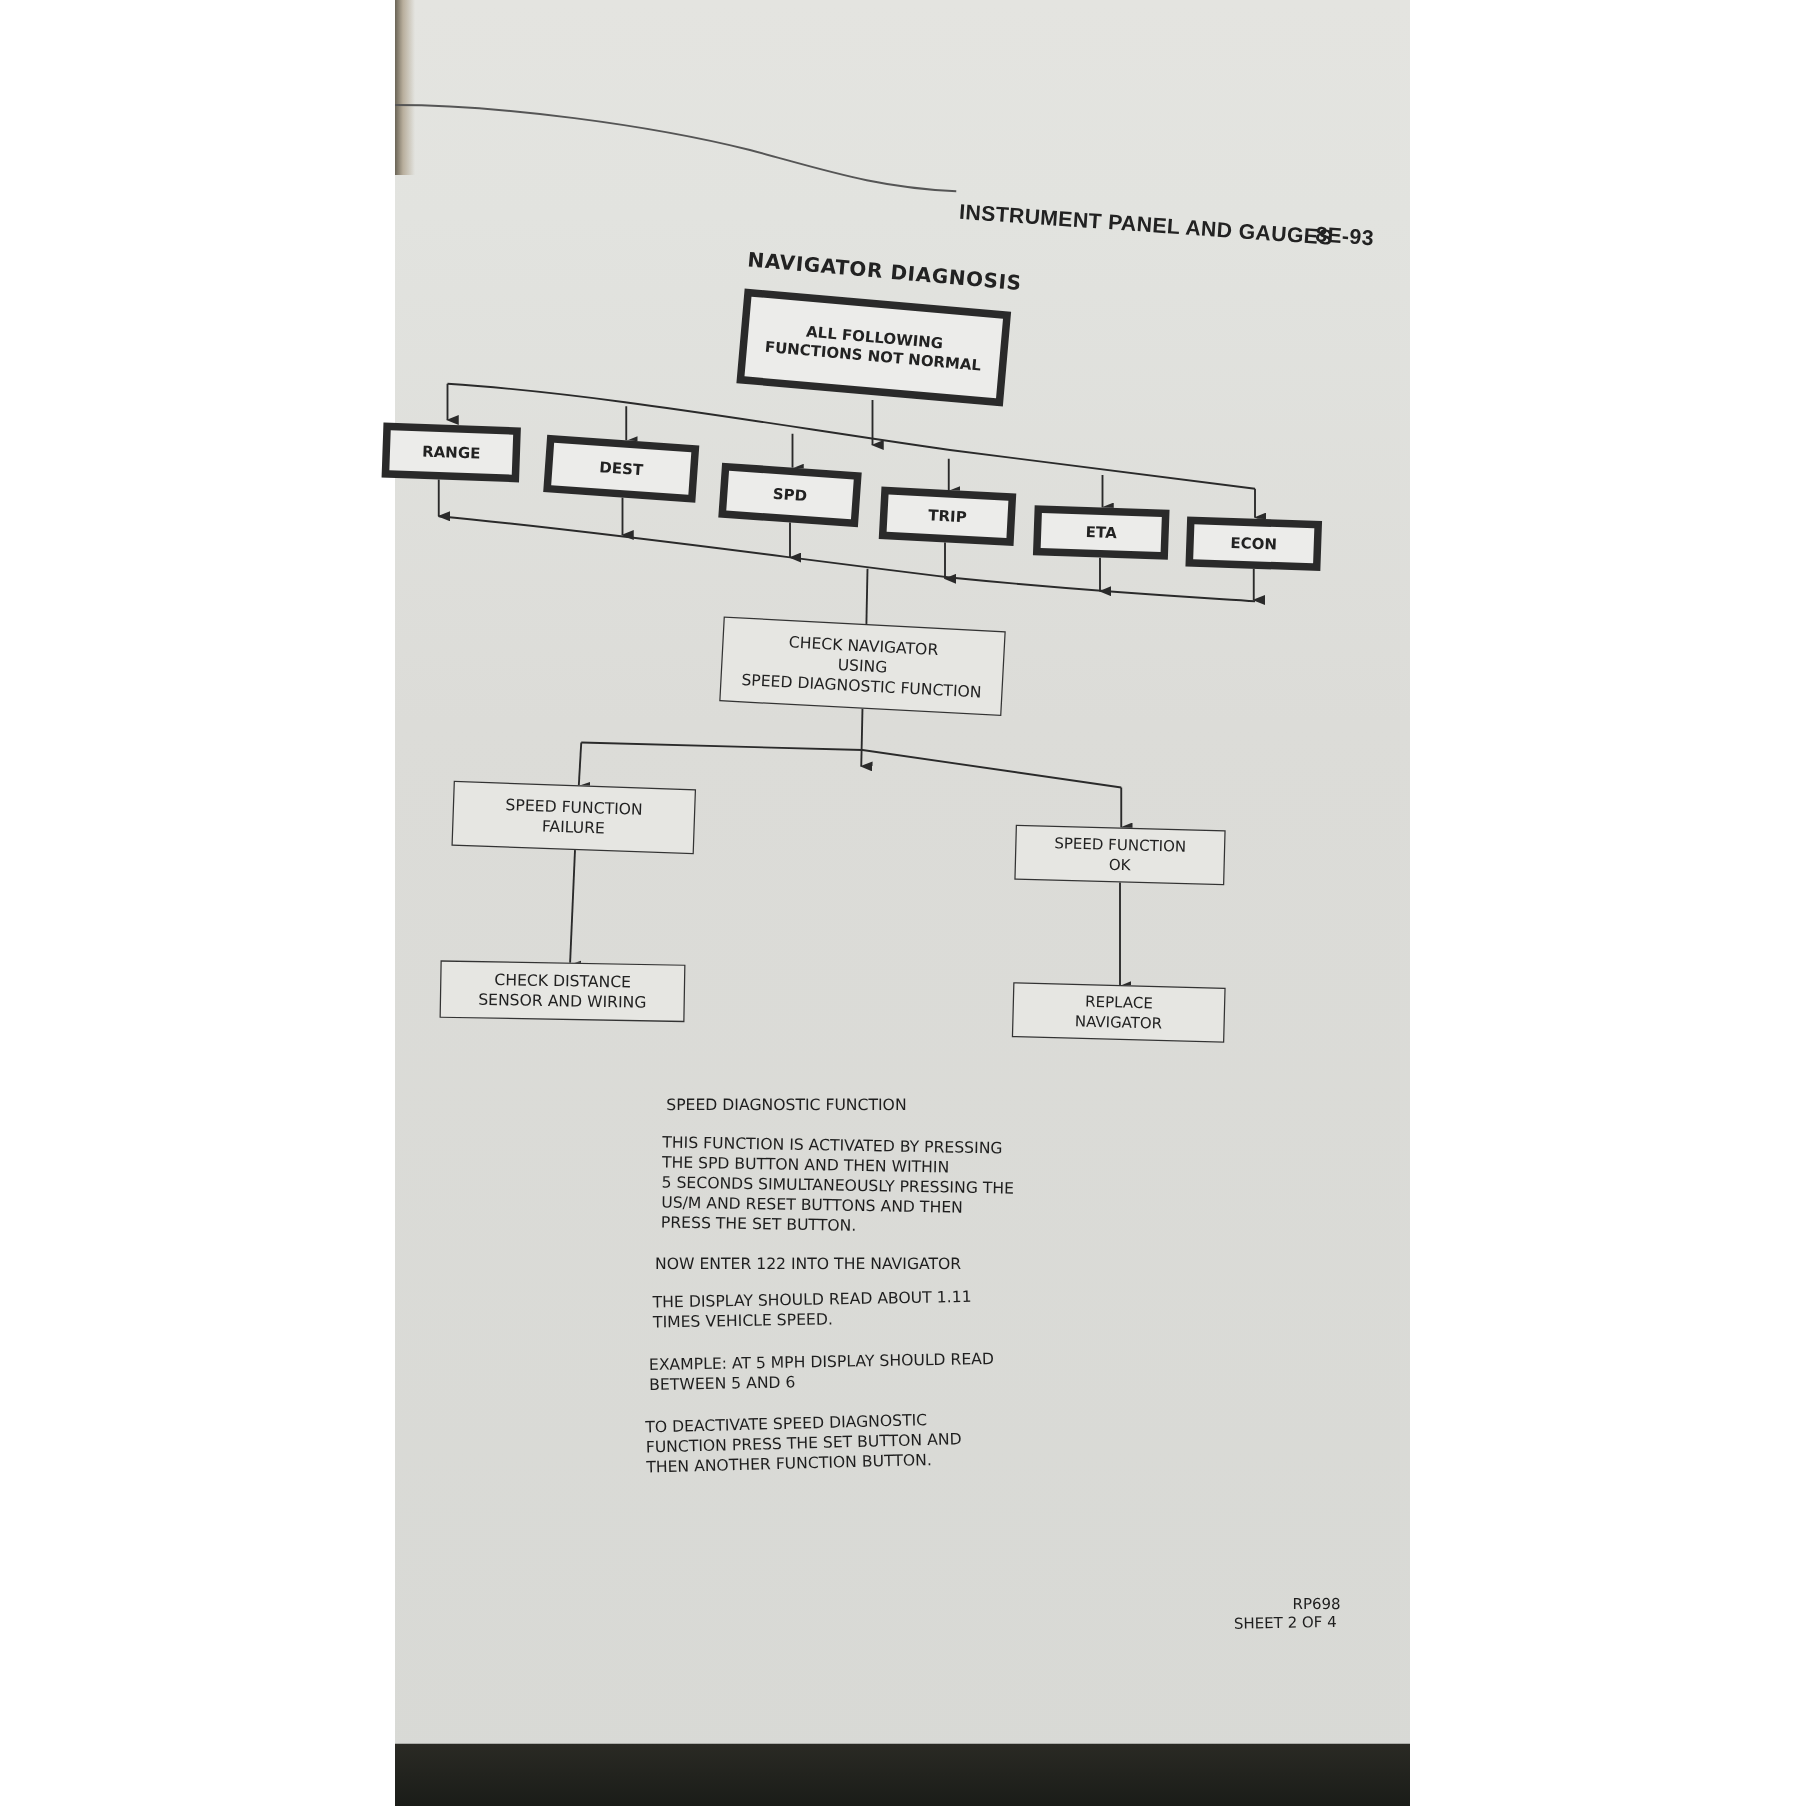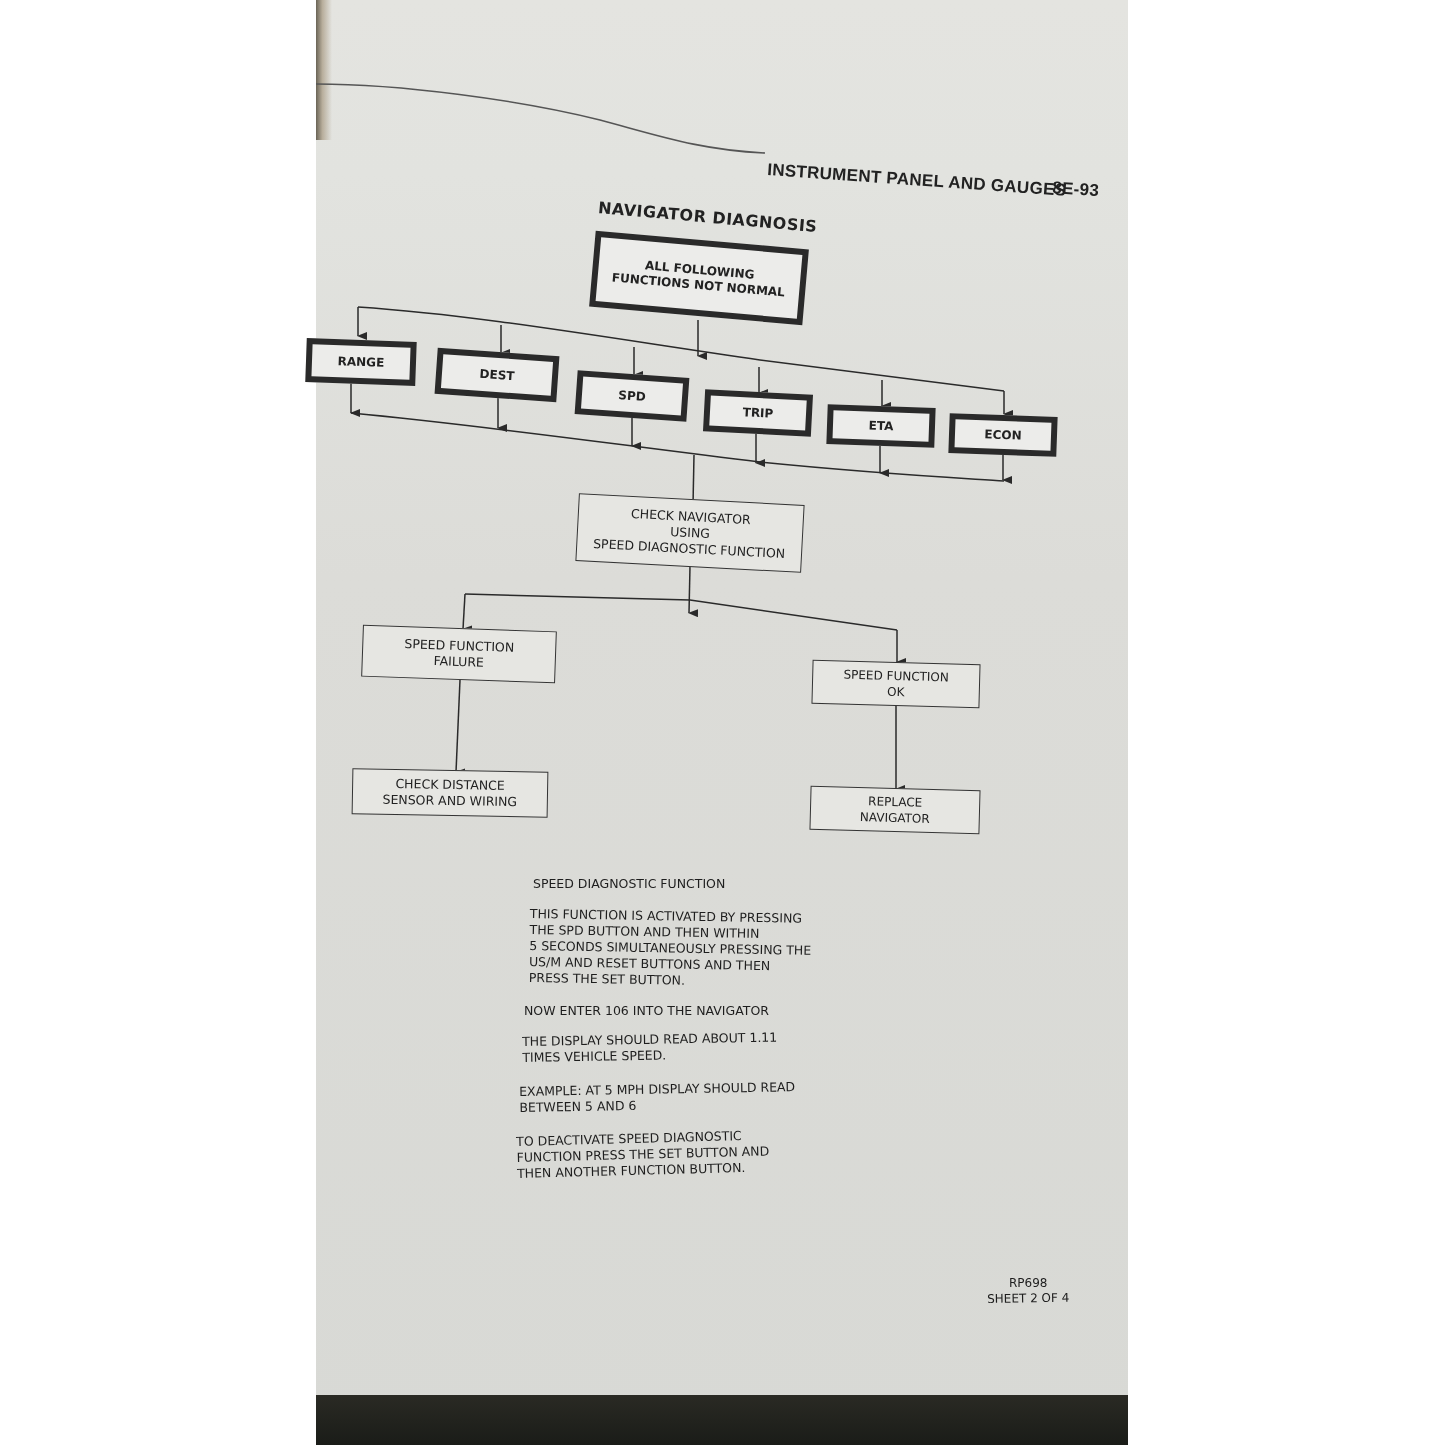--- a/index.html
+++ b/index.html
@@ -140,33 +140,33 @@
 
 <div class="abs" style="left:530px; top:906px; transform:rotate(1deg); transform-origin:left top;">
   <div class="body-text">THIS FUNCTION IS ACTIVATED BY PRESSING</div>
   <div class="body-text">THE SPD BUTTON AND THEN WITHIN</div>
   <div class="body-text">5 SECONDS SIMULTANEOUSLY PRESSING THE</div>
   <div class="body-text">US/M AND RESET BUTTONS AND THEN</div>
   <div class="body-text">PRESS THE SET BUTTON.</div>
 </div>
 
 <div class="abs" style="left:524px; top:1003px;">
-  <div class="body-text">NOW ENTER 106 INTO THE NAVIGATOR</div>
+  <div class="body-text">NOW ENTER 122 INTO THE NAVIGATOR</div>
 </div>
 
 <div class="abs" style="left:522px; top:1034px; transform:rotate(-1deg); transform-origin:left top;">
   <div class="body-text">THE DISPLAY SHOULD READ ABOUT 1.11</div>
   <div class="body-text">TIMES VEHICLE SPEED.</div>
 </div>
 
 <div class="abs" style="left:519px; top:1084px; transform:rotate(-1deg); transform-origin:left top;">
   <div class="body-text">EXAMPLE: AT 5 MPH DISPLAY SHOULD READ</div>
   <div class="body-text">BETWEEN 5 AND 6</div>
 </div>
 
 <div class="abs" style="left:516px; top:1134px; transform:rotate(-1.5deg); transform-origin:left top;">
   <div class="body-text">TO DEACTIVATE SPEED DIAGNOSTIC</div>
   <div class="body-text">FUNCTION PRESS THE SET BUTTON AND</div>
   <div class="body-text">THEN ANOTHER FUNCTION BUTTON.</div>
 </div>
 
-<div class="abs body-text" style="left:1009px; top:1275px; font-size:12px;">RP698</div>
+<div class="abs body-text" style="left:1034px; top:1275px; font-size:12px;">RP698</div>
 <div class="abs body-text" style="left:987px; top:1291px; font-size:12px; transform:rotate(-1deg); transform-origin:left top;">SHEET 2 OF 4</div>
 
 </body></html>

